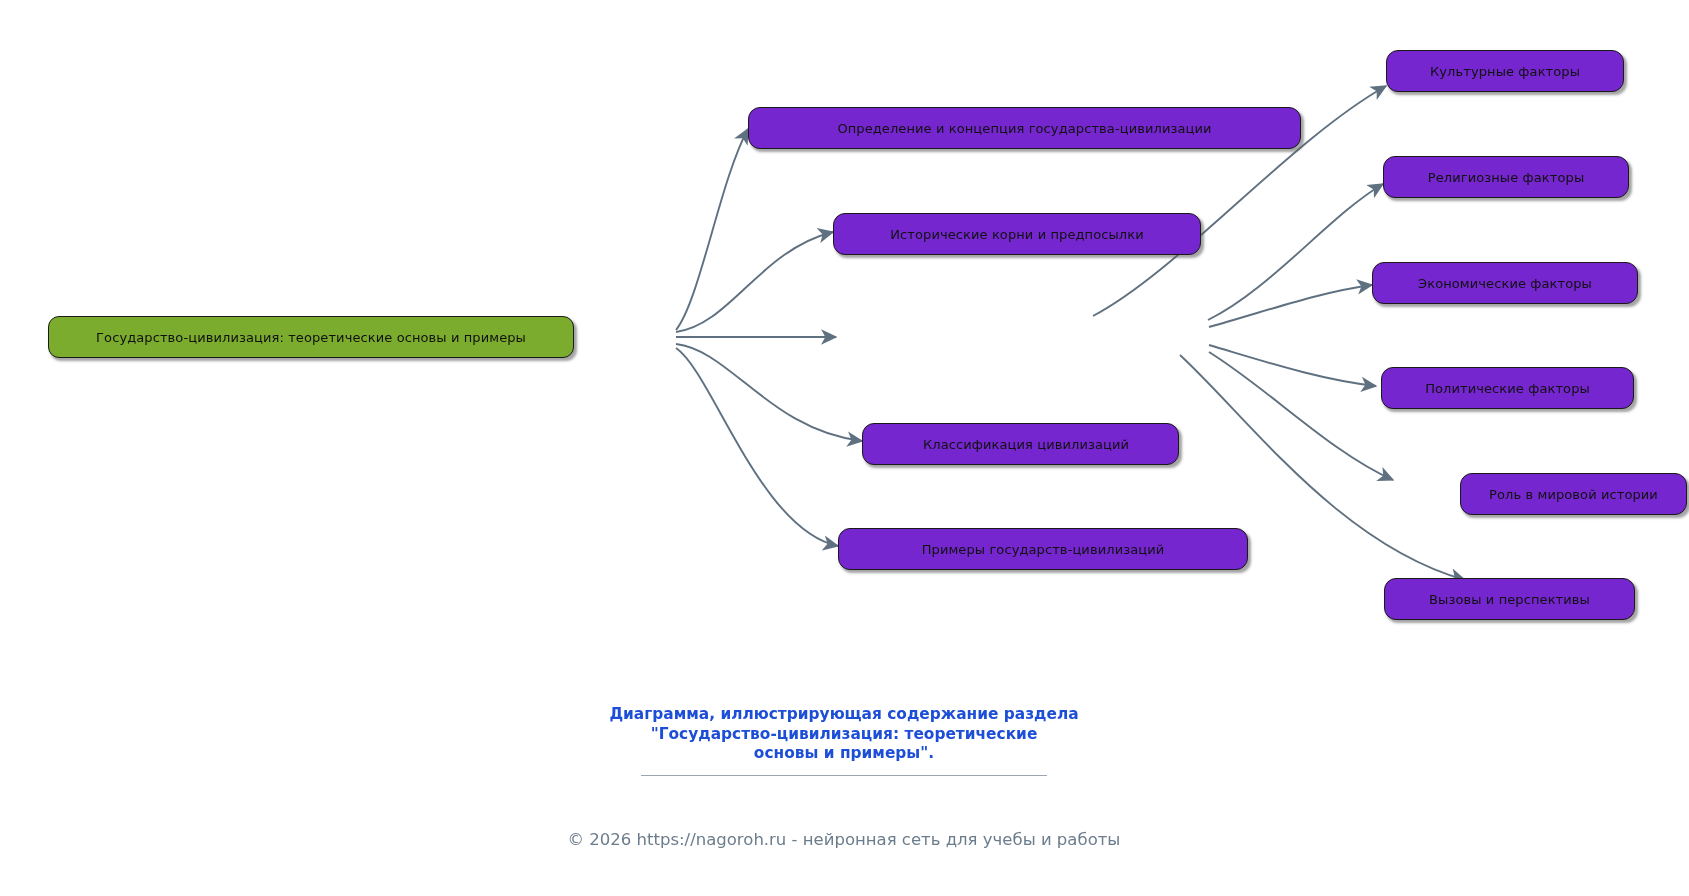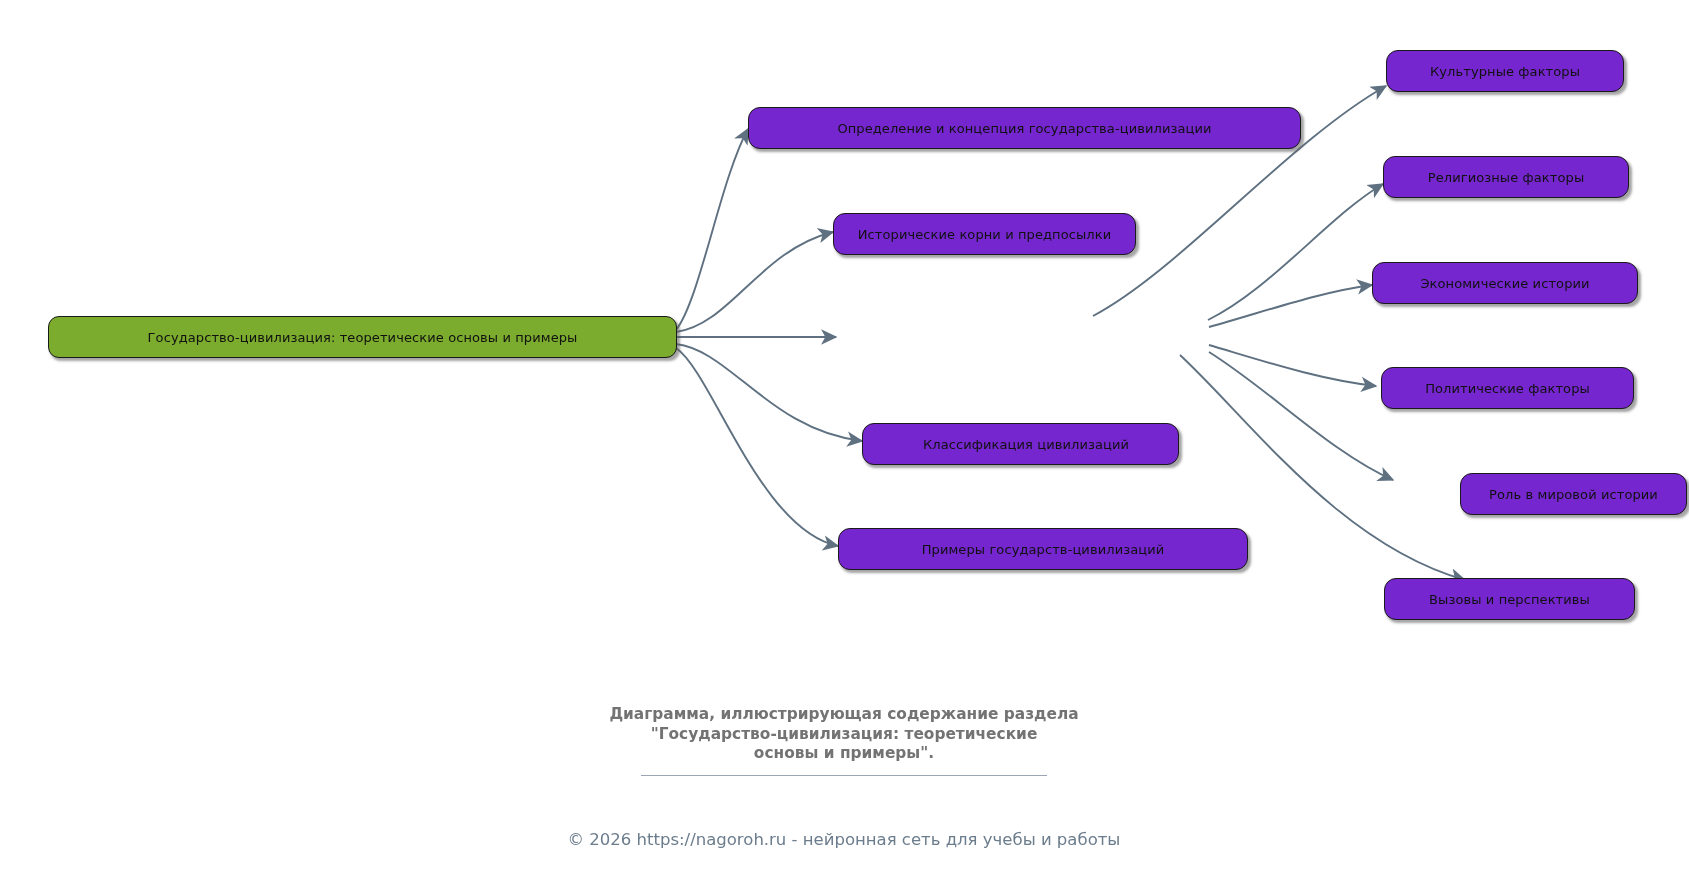--- a/index.html
+++ b/index.html
@@ -20,21 +20,21 @@
     white-space:nowrap;
     letter-spacing:0.1px;
     box-shadow:2.5px 3px 2.5px rgba(90,90,90,0.55);
   }
   .node.root{background:#7BAC2D;border-radius:11px;}
   .node.branch{background:#7526CE;border-radius:12px;text-align:right;}
   .node.leaf{background:#7526CE;border-radius:12px;}
   .caption{
     position:absolute;
     text-align:center;
-    color:#737373;
+    color:#1d4ed8;
     font-weight:bold;
     font-size:15.4px;
     line-height:1.28;
     white-space:pre-line;
   }
   .rule{
     position:absolute;
     border-top:1.2px solid #9aa6b2;
   }
   .footer{
@@ -65,36 +65,36 @@
       <path d="M 676,348 C 712,372 760,530 838,546"></path>
       <path d="M 1093,316 C 1180,270 1290,140 1386,86"></path>
       <path d="M 1208,320 C 1270,290 1330,215 1383,184"></path>
       <path d="M 1209,327 C 1270,310 1320,292 1372,285"></path>
       <path d="M 1209,345 C 1260,360 1320,380 1376,386"></path>
       <path d="M 1209,352 C 1270,390 1330,452 1393,480"></path>
       <path d="M 1180,355 C 1250,420 1340,545 1465,580"></path>
     </g>
   </svg>
 
-  <div class="node root" style="left:48px;top:316px;width:629px;height:42px;">Государство-цивилизация: теоретические основы и примеры</div>
+  <div class="node root" style="left:48px;top:316px;width:526px;height:42px;">Государство-цивилизация: теоретические основы и примеры</div>
 
   <div class="node branch" style="left:748px;top:107px;width:553px;height:42px;">Определение и концепция государства-цивилизации</div>
 
-  <div class="node branch" style="left:833px;top:213px;width:303px;height:42px;">Исторические корни и предпосылки</div>
+  <div class="node branch" style="left:833px;top:213px;width:368px;height:42px;">Исторические корни и предпосылки</div>
 
 
   <div class="node branch" style="left:862px;top:423px;width:317px;height:42px;padding-left:11px;">Классификация цивилизаций</div>
 
   <div class="node branch" style="left:838px;top:528px;width:410px;height:42px;">Примеры государств-цивилизаций</div>
 
   <div class="node leaf" style="left:1386px;top:50px;width:238px;height:42px;">Культурные факторы</div>
 
   <div class="node leaf" style="left:1383px;top:156px;width:246px;height:42px;">Религиозные факторы</div>
 
-  <div class="node leaf" style="left:1372px;top:262px;width:266px;height:42px;">Экономические истории</div>
+  <div class="node leaf" style="left:1372px;top:262px;width:266px;height:42px;">Экономические факторы</div>
 
   <div class="node leaf" style="left:1381px;top:367px;width:253px;height:42px;">Политические факторы</div>
 
   <div class="node leaf" style="left:1460px;top:473px;width:227px;height:42px;">Роль в мировой истории</div>
 
   <div class="node leaf" style="left:1384px;top:578px;width:251px;height:42px;">Вызовы и перспективы</div>
 
   <div class="caption" style="left:444px;top:705px;width:800px;">Диаграмма, иллюстрирующая содержание раздела
 "Государство-цивилизация: теоретические
 основы и примеры".</div>

